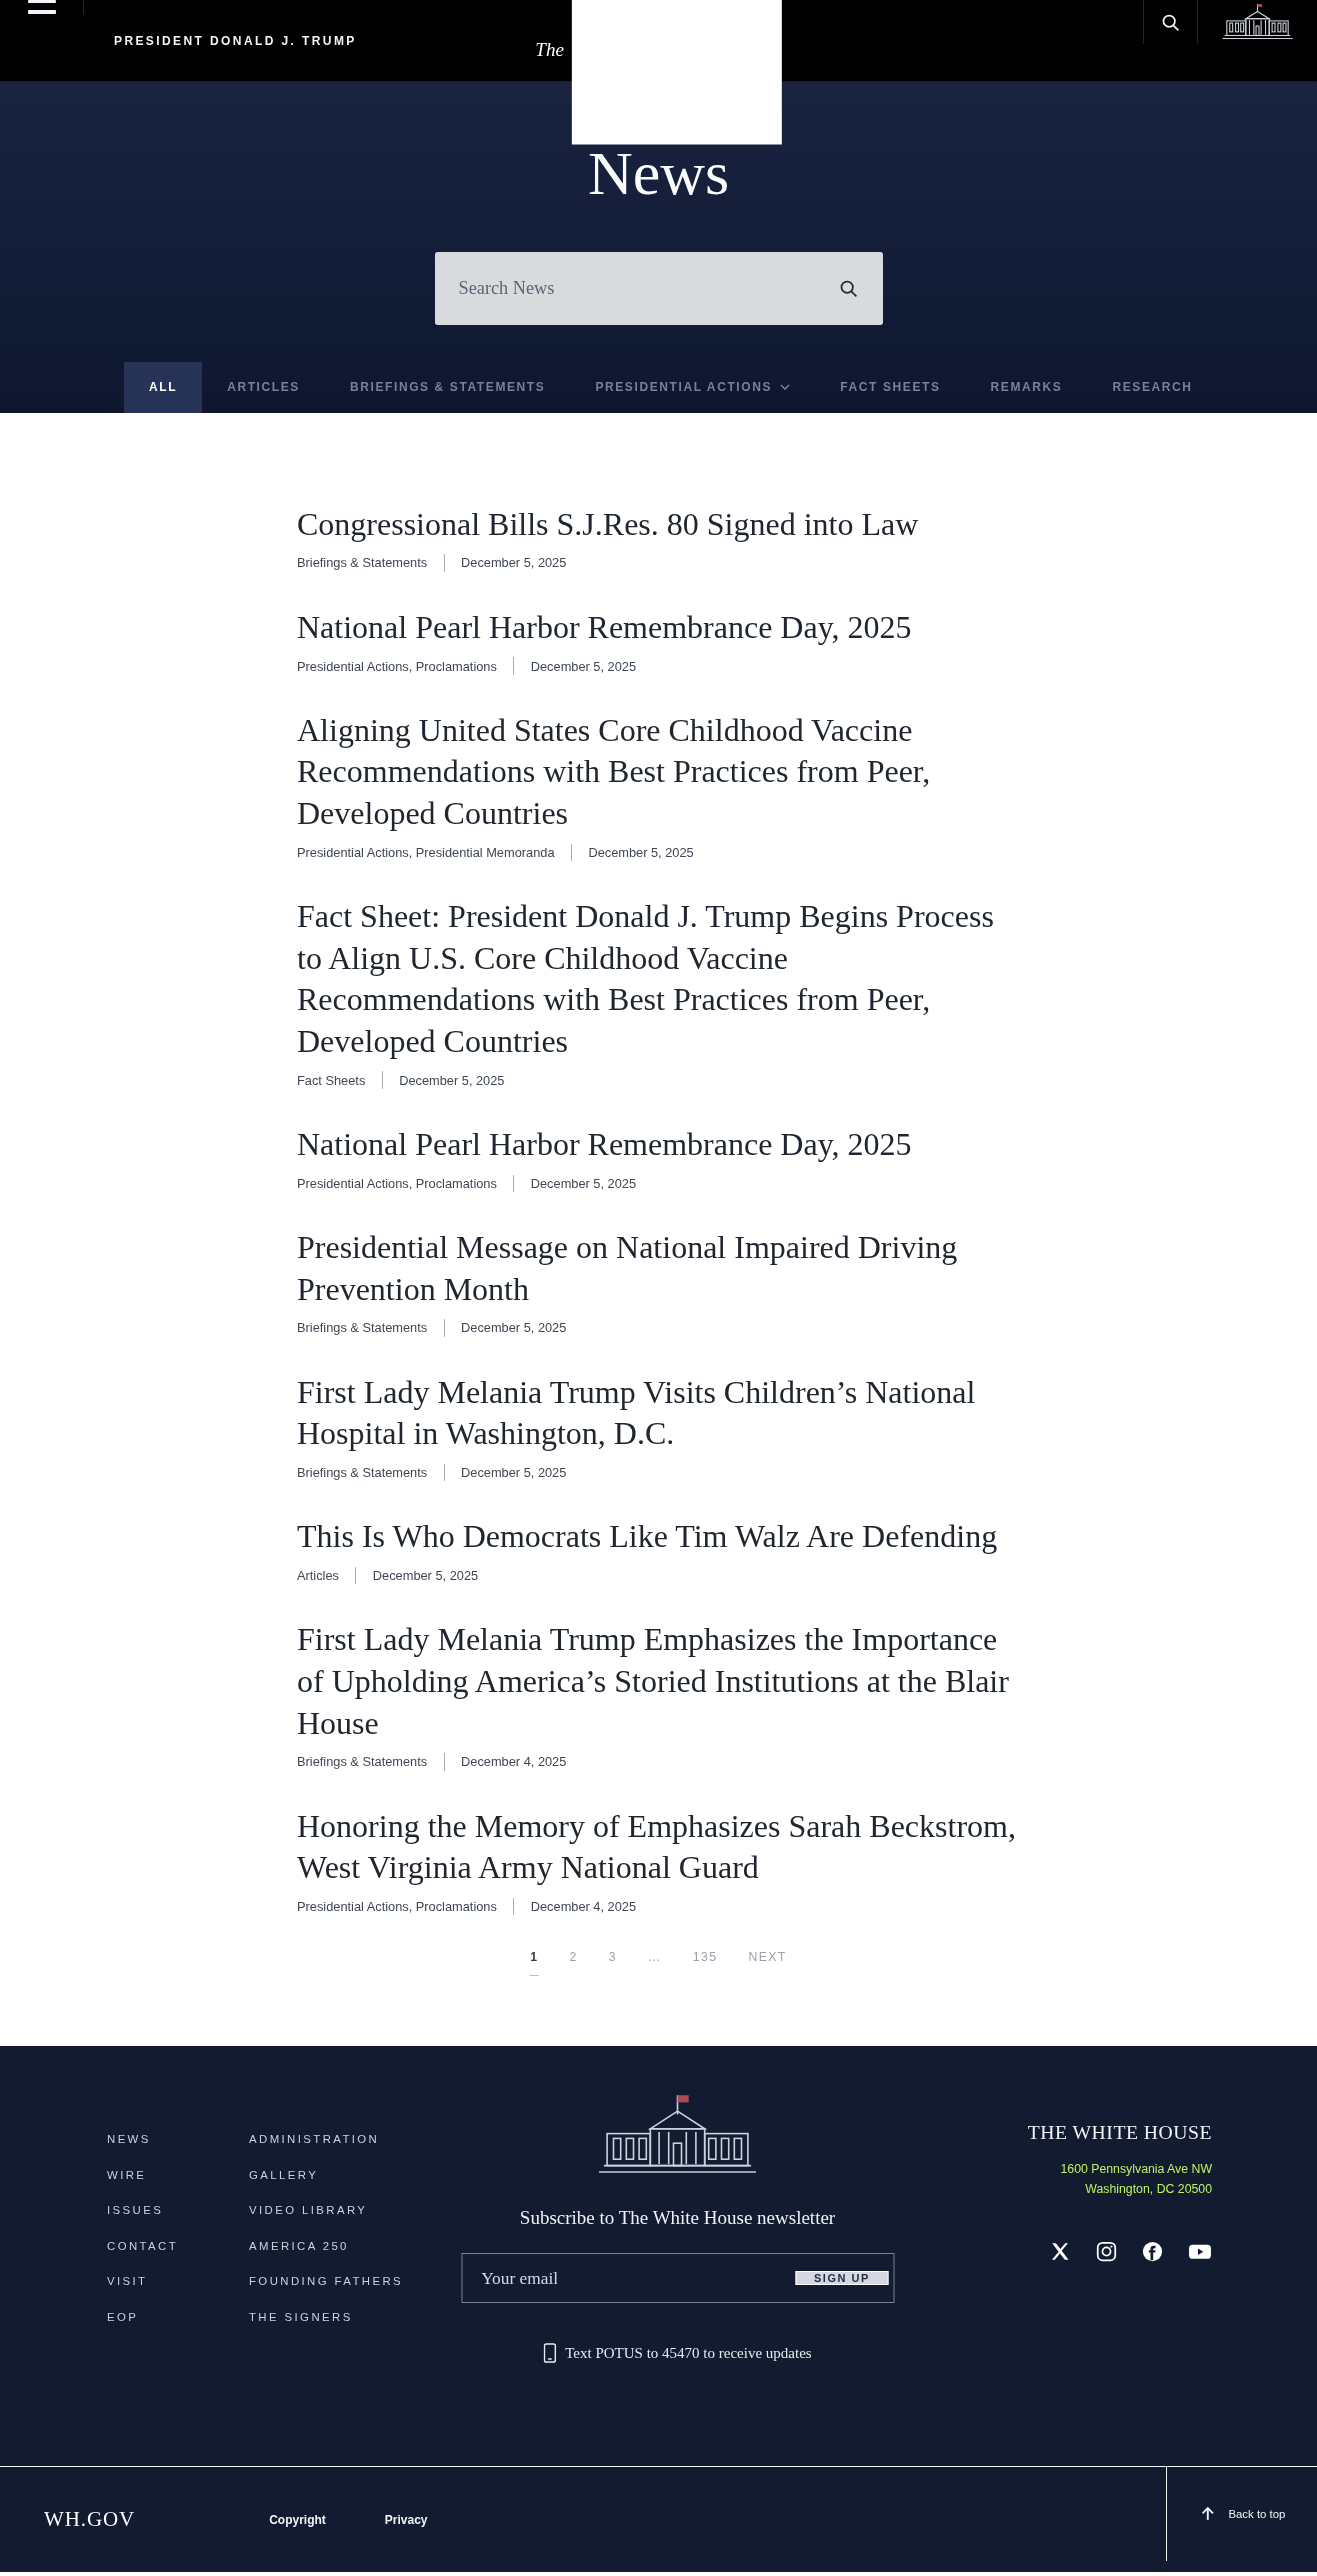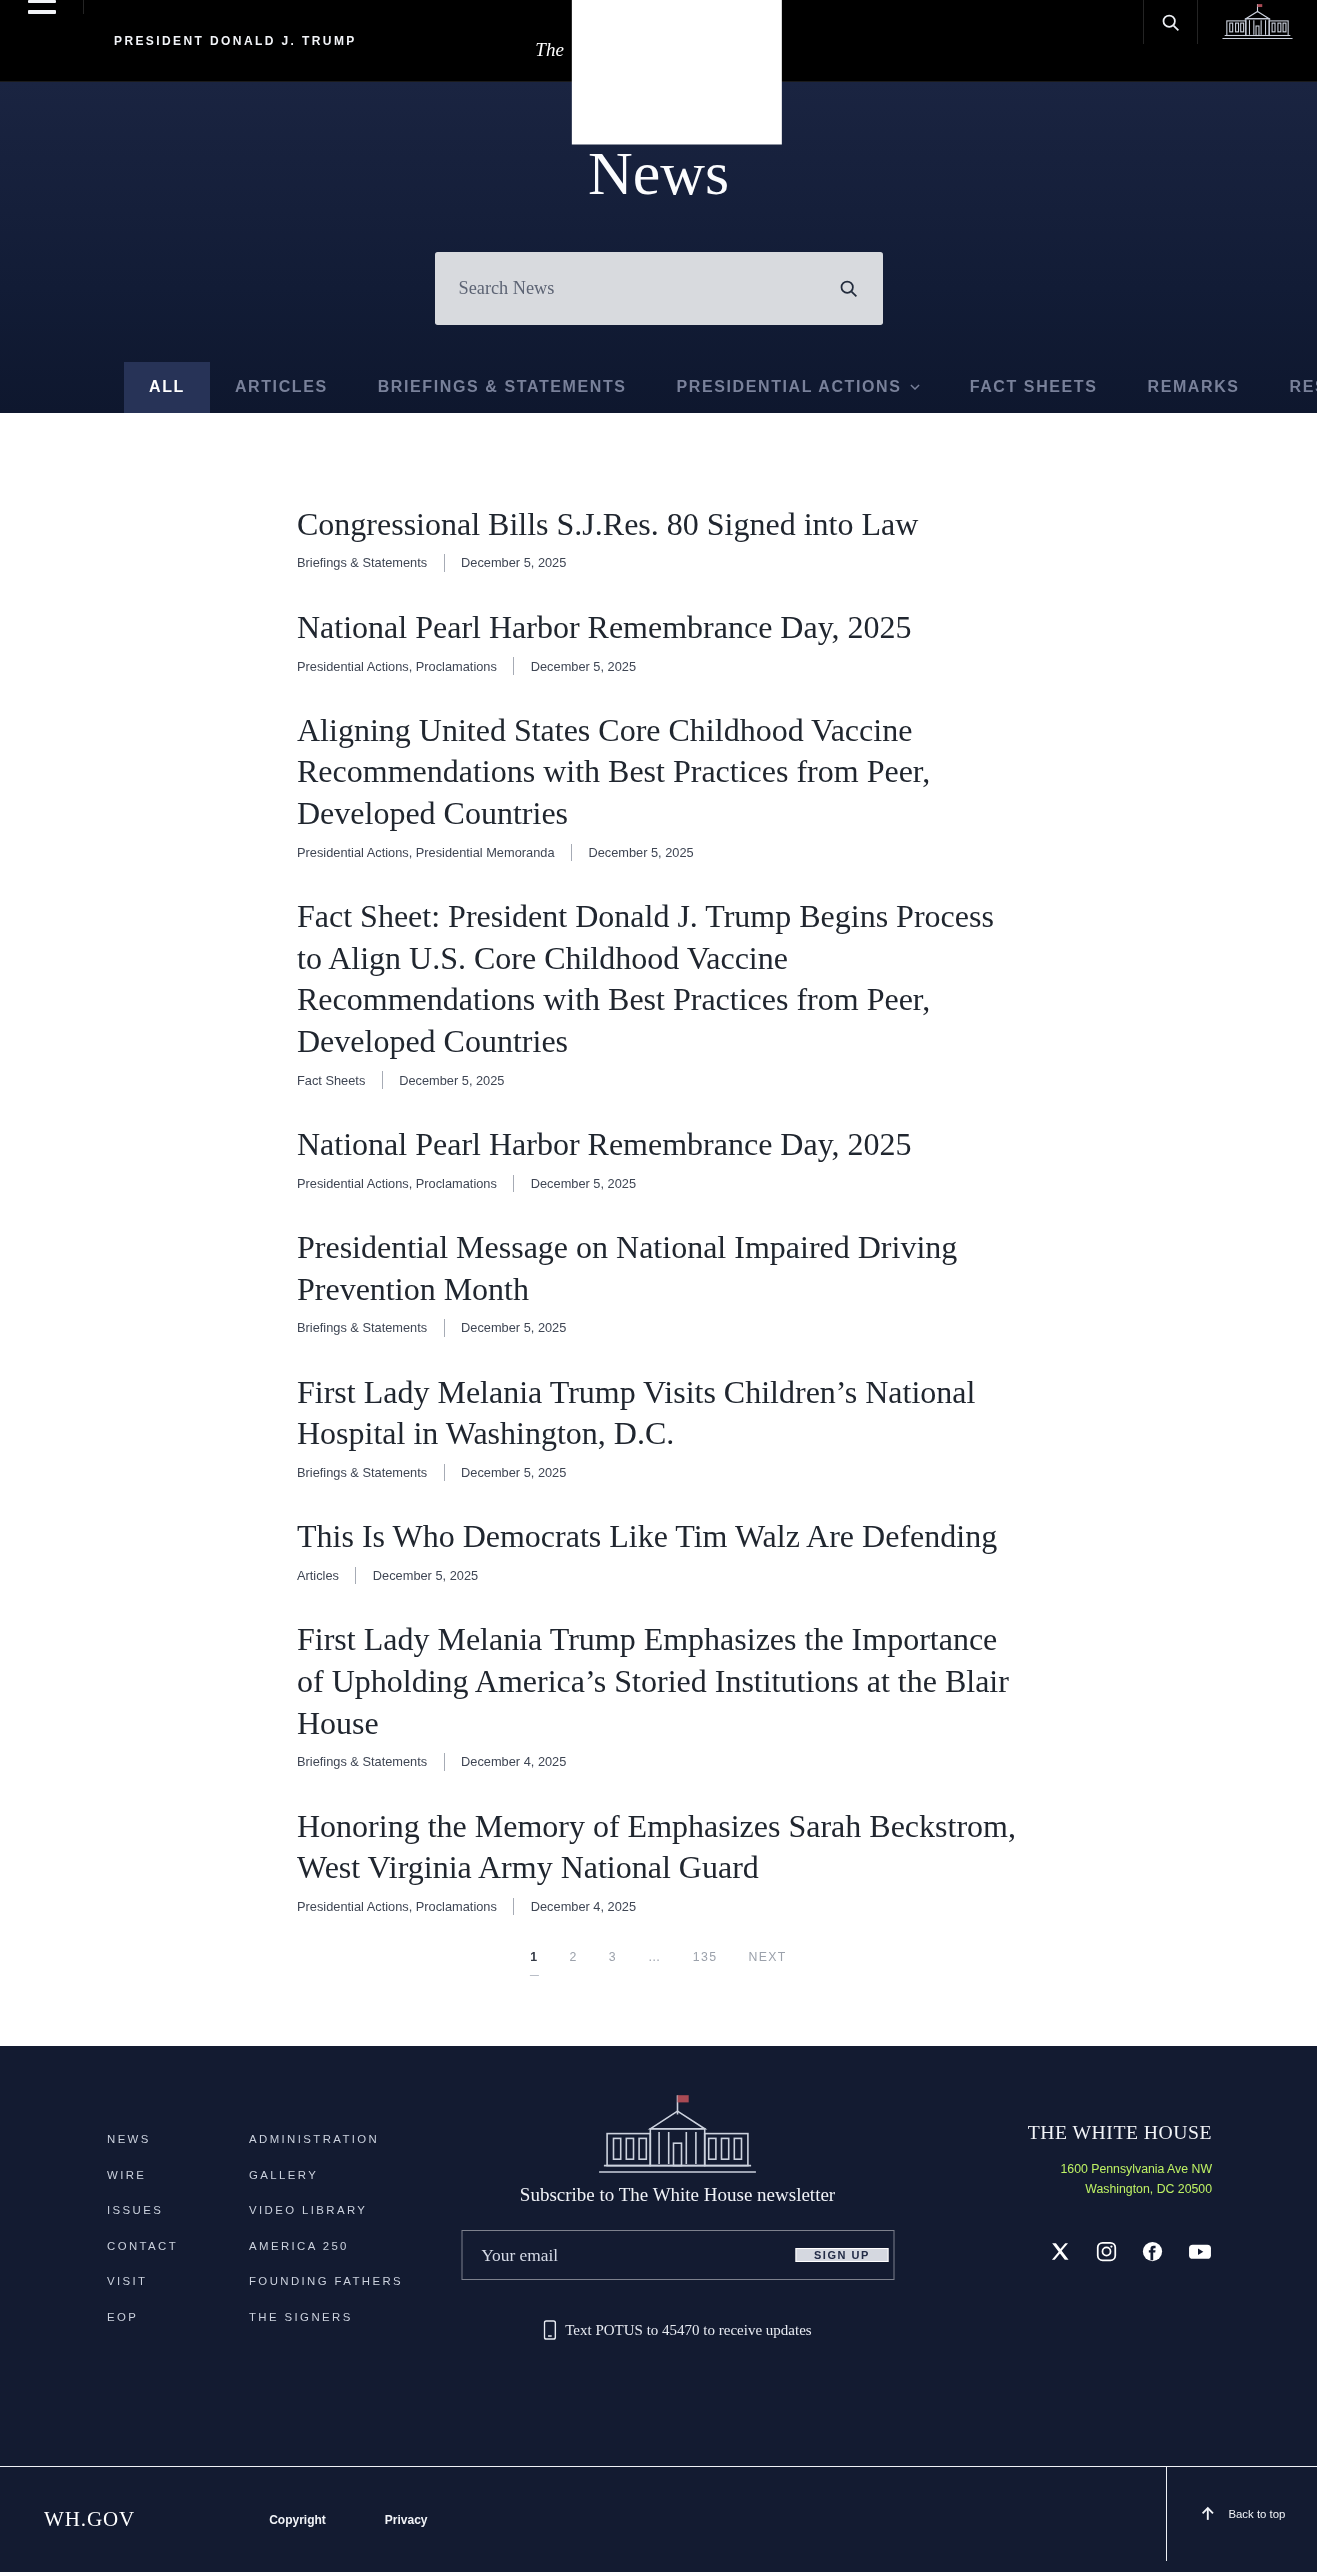--- a/index.html
+++ b/index.html
@@ -28,21 +28,21 @@
   
   .hero { background:linear-gradient(180deg,#1a2441 0%, #121c36 62%, #0e172e 100%); padding-top:51px; }
   .hero-title { text-align:center; color:#fbfcfe; font-family:"Liberation Serif", serif; font-weight:400;
                 font-size:62px; line-height:1.3; }
   .hero-search { width:448px; height:73px; margin:38px auto 0; background:#d8dade; border-radius:2.7px;
                  display:flex; align-items:center; padding:0 24px; }
   .hero-search input { flex:1; border:none; outline:none; background:transparent;
                        font-family:"Liberation Serif", serif; font-size:18.3px; color:#b91c1c; }
   .hero-search input::placeholder { color:#5d6474; }
   .tabs { margin-top:37px; display:flex; align-items:stretch; height:51px; padding-left:124px; }
-  .tab { display:flex; align-items:center; padding:16px 25px; font-size:16px; font-weight:700;
+  .tab { display:flex; align-items:center; padding:16px 25px; font-size:12px; font-weight:700;
          letter-spacing:1.6px; color:#79819a; cursor:pointer; white-space:nowrap; }
   .tab.active { background:#273357; color:#ffffff; }
   .tab .chev { margin-left:8.2px; display:inline-flex; }
 
   
   .main { background:#fff; padding:91px 0 82px; }
   .content { width:723px; margin:0 auto; }
   .news-title { font-family:"Liberation Serif", serif; font-weight:500; font-size:32px; line-height:1.3;
                 color:#20262f; cursor:pointer; }
   .news-meta { display:flex; align-items:center; gap:16.5px; margin-top:9.1px; margin-bottom:35px;
@@ -61,21 +61,21 @@
 
   
   .footer { background:#131b31; position:relative; height:420px; padding-top:51px; }
   .footer-nav { display:flex; gap:71px; margin-left:107px; padding-top:33px; }
   .footer-nav ul { list-style:none; }
   .footer-nav li { margin-bottom:17.4px; }
   .footer-nav a { font-size:11.4px; letter-spacing:2.4px; color:#ccd2de; line-height:1.5; }
   .fcol2 { width:154px; }
   .footer-center { position:absolute; left:50%; top:46px; transform:translateX(calc(-50% + 19px));
                    width:457px; text-align:center; }
-  .newsletter-heading { margin-top:1px; font-family:"Liberation Serif", serif; font-weight:400;
+  .newsletter-heading { margin-top:24px; font-family:"Liberation Serif", serif; font-weight:400;
                         font-size:19px; color:#f0f2f7; }
   .newsletter-form { margin:24px auto 0; width:433px; height:50px; border:0.9px solid rgba(255,255,255,0.45);
                      display:flex; align-items:center; padding:4.6px; }
   .newsletter-form input { flex:1; background:transparent; border:none; outline:none; padding-left:14.6px;
                            font-family:"Liberation Serif", serif; font-size:17.4px; color:#dfe3ec; }
   .newsletter-form input::placeholder { color:#d5dae6; }
   .signup-btn { width:93px; background:#d5d8e0; border:0.9px solid #ffffff; color:#232c47; font-size:11px;
                 font-weight:700; letter-spacing:1.5px; cursor:pointer; font-family:"Liberation Sans", sans-serif; }
   .sms-line { margin-top:40px; font-family:"Liberation Serif", serif; font-size:15px; color:#e8ebf2;
               display:flex; align-items:center; justify-content:center; gap:9.1px; }

